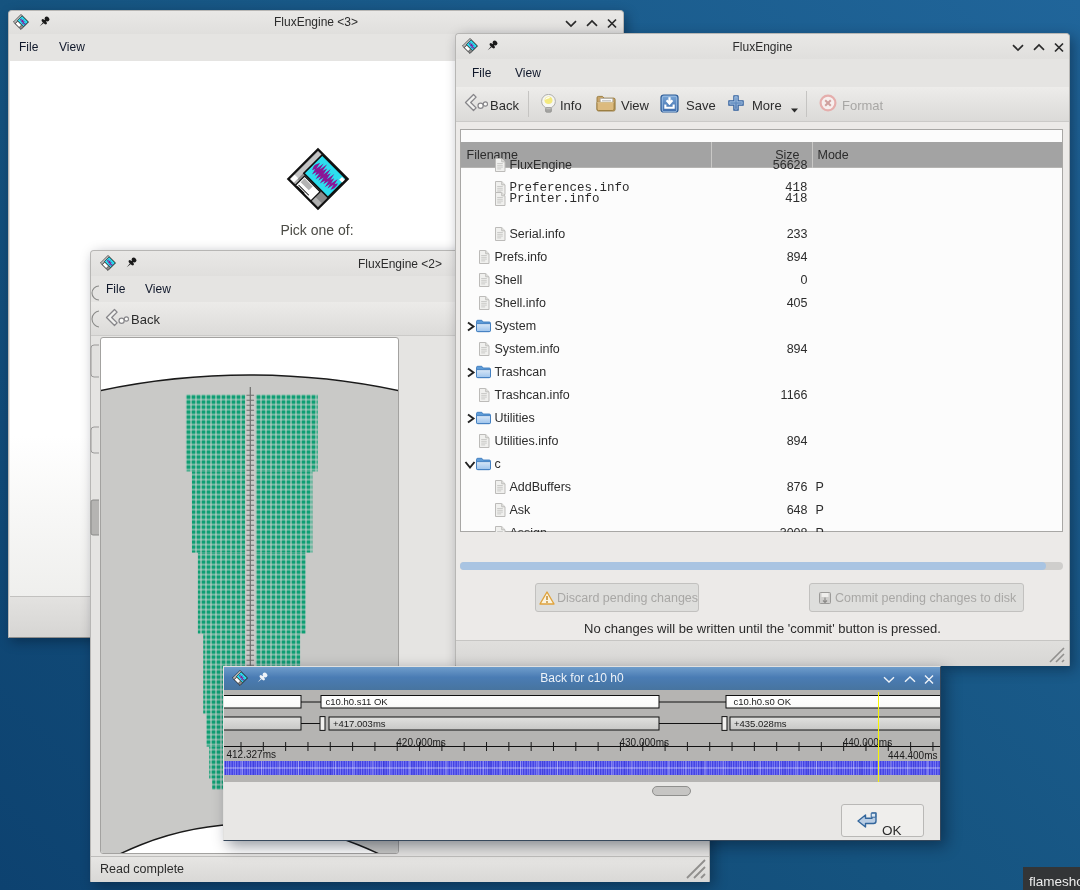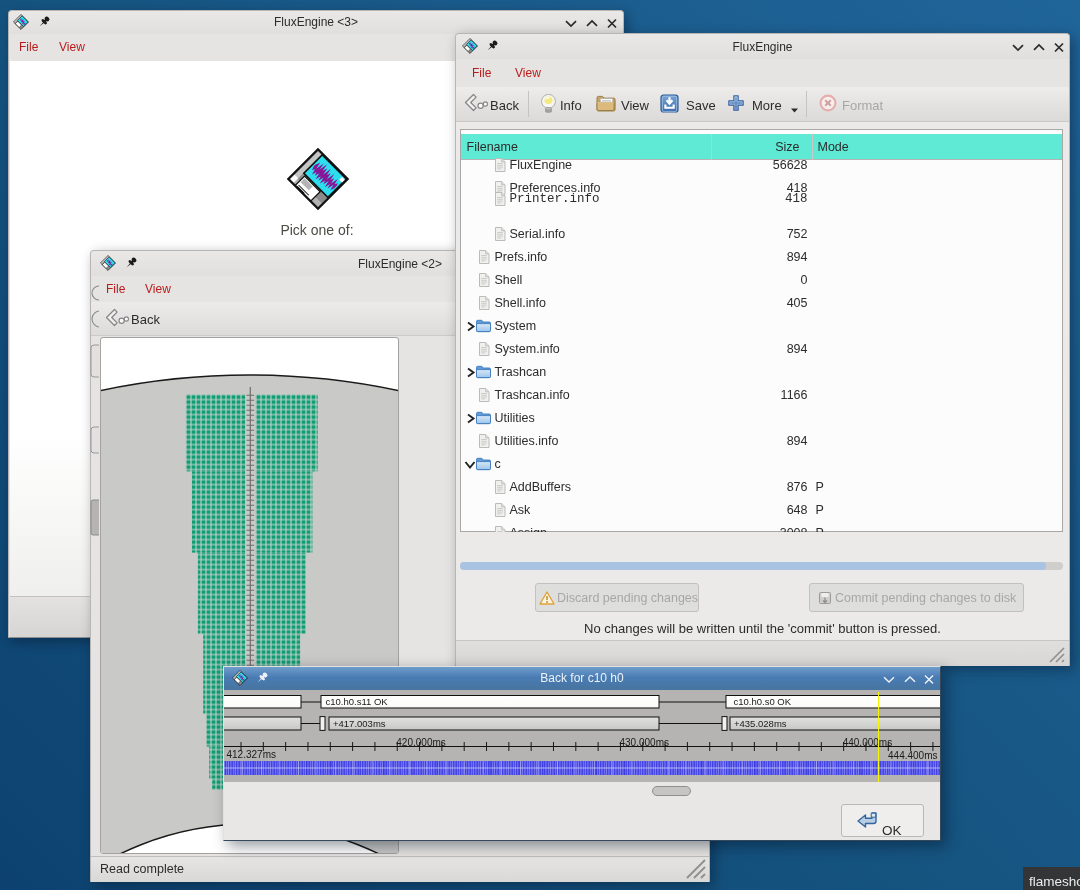--- a/index.html
+++ b/index.html
@@ -6,21 +6,21 @@
   html,body { width:1080px; height:890px; overflow:hidden; }
   body {
     font-family:"Liberation Sans", sans-serif;
     background: linear-gradient(225deg, #20659a 0%, #15537f 55%, #0d4270 100%);
     position:relative;
     color:#2c2c2c;
   }
   .win { position:absolute; background:#e5e4e2; border:1px solid #b7b6b4; border-bottom-color:#8f8e8c; }
   .ticon { position:absolute; }
   .ttl { position:absolute; width:100%; text-align:center; font-size:12px; }
-  .menu { font-size:12px; color:#b91c1c; }
+  .menu { font-size:12px; color:#0f172a; }
   .menu span { margin-right:0; }
   .row { position:absolute; left:0; width:100%; height:23px; }
   .row .ic { position:absolute; top:4px; }
   .row .l1 { left:17.5px; } .row .l2 { left:33px; }
   .row .fo { left:15px; }
   .row b { position:absolute; top:4px; font-weight:normal; }
   .row .nm1 { left:34px; } .row .nm2 { left:49px; }
   .row s { position:absolute; top:4px; left:247px; width:100px; text-align:right; text-decoration:none; }
   .row m { position:absolute; top:4px; left:355px; font-style:normal; }
 </style>
@@ -183,56 +183,56 @@
         </svg></span>
     <span style="position:absolute; left:350px; top:4px; width:1px; height:26px; background:#c5c4c2;"></span>
     <span style="position:absolute; left:363px; top:7px;"><svg width="18" height="18" viewBox="0 0 18 18">
           <use href="#noformat"></use>
         </svg></span>
     <span style="position:absolute; left:386px; top:11px; color:#a8a7a5;">Format</span>
   </div>
 
   <div style="position:absolute; left:3.5px; top:95px; width:603px; height:403px; border:1px solid #a8a7a5; background:#fcfcfc; font-size:12.5px;">
 
-    <div style="position:absolute; left:0; top:4px; width:100%; height:26px; background:#5eead4; border-bottom:1px solid #b5b4b2;">
+    <div style="position:absolute; left:0; top:12px; width:100%; height:26px; background:#a3a3a3; border-bottom:1px solid #b5b4b2;">
       <span style="position:absolute; left:6px; top:6px;">Filename</span>
       <span style="position:absolute; left:250px; top:0; width:1px; height:26px; background:#c9c8c6;"></span>
       <span style="position:absolute; left:299px; top:6px; width:40px; text-align:right;">Size</span>
       <span style="position:absolute; left:351px; top:0; width:1px; height:26px; background:#c9c8c6;"></span>
       <span style="position:absolute; left:357px; top:6px;">Mode</span>
     </div>
 
     <div id="rows" style="position:absolute; left:0; top:26px; width:100%; height:376px; overflow:hidden;">
       <div class="row" style="top:-2.5px;">
           <svg class="ic l2" width="12" height="14" viewBox="0 0 12 14">
             <use href="#pagefile"></use>
           </svg>
           <b class="nm2">FluxEngine</b>
           <s>56628</s>
         </div>
-      <div class="row" style="top:20.5px;">
+      <div class="row" style="top:20.5px;font-family:Liberation Mono, monospace;">
           <svg class="ic l2" width="12" height="14" viewBox="0 0 12 14">
             <use href="#pagefile"></use>
           </svg>
           <b class="nm2">Preferences.info</b>
           <s>418</s>
         </div>
       <div class="row" style="top:32px;font-family:Liberation Mono, monospace;">
           <svg class="ic l2" width="12" height="14" viewBox="0 0 12 14">
             <use href="#pagefile"></use>
           </svg>
           <b class="nm2">Printer.info</b>
           <s>418</s>
         </div>
       <div class="row" style="top:66.5px;">
           <svg class="ic l2" width="12" height="14" viewBox="0 0 12 14">
             <use href="#pagefile"></use>
           </svg>
           <b class="nm2">Serial.info</b>
-          <s>752</s>
+          <s>233</s>
         </div>
       <div class="row" style="top:89.5px;">
           <svg class="ic l1" width="12" height="14" viewBox="0 0 12 14">
             <use href="#pagefile"></use>
           </svg>
           <b class="nm1">Prefs.info</b>
           <s>894</s>
         </div>
       <div class="row" style="top:112.5px;">
           <svg class="ic l1" width="12" height="14" viewBox="0 0 12 14">

